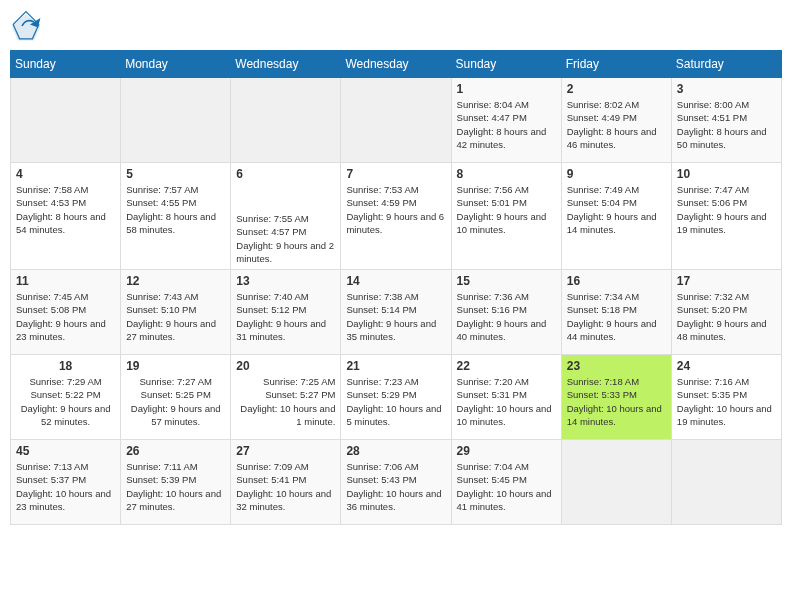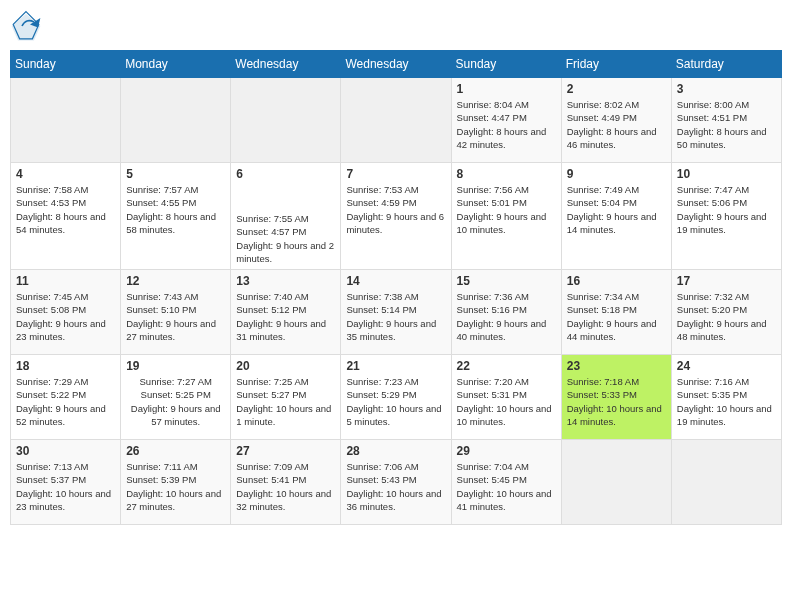--- a/index.html
+++ b/index.html
@@ -239,35 +239,35 @@
 Daylight: 9 hours and 44 minutes.</div>
         </td>
         <td style="background: rgb(249, 249, 249);">
           <span class="day-num">17</span>
           <div class="day-detail" style="white-space: pre-line;">Sunrise: 7:32 AM
 Sunset: 5:20 PM
 Daylight: 9 hours and 48 minutes.</div>
         </td>
       </tr>
       <tr>
-        <td style="background: rgb(255, 255, 255);">
+        <td style="background: rgb(255, 255, 255); text-align: center;">
           <span class="day-num">18</span>
           <div class="day-detail" style="white-space: pre-line;">Sunrise: 7:29 AM
 Sunset: 5:22 PM
 Daylight: 9 hours and 52 minutes.</div>
         </td>
         <td style="background: rgb(255, 255, 255);">
           <span class="day-num">19</span>
           <div class="day-detail" style="white-space: pre-line; text-align: center;">Sunrise: 7:27 AM
 Sunset: 5:25 PM
 Daylight: 9 hours and 57 minutes.</div>
         </td>
         <td style="background: rgb(255, 255, 255);">
           <span class="day-num">20</span>
-          <div class="day-detail" style="white-space: pre-line;">Sunrise: 7:25 AM
+          <div class="day-detail" style="white-space: pre-line; text-align: right;">Sunrise: 7:25 AM
 Sunset: 5:27 PM
 Daylight: 10 hours and 1 minute.</div>
         </td>
         <td style="background: rgb(255, 255, 255);">
           <span class="day-num">21</span>
           <div class="day-detail" style="white-space: pre-line;">Sunrise: 7:23 AM
 Sunset: 5:29 PM
 Daylight: 10 hours and 5 minutes.</div>
         </td>
         <td style="background: rgb(255, 255, 255);">
@@ -284,21 +284,21 @@
         </td>
         <td style="background: rgb(255, 255, 255);">
           <span class="day-num">24</span>
           <div class="day-detail" style="white-space: pre-line;">Sunrise: 7:16 AM
 Sunset: 5:35 PM
 Daylight: 10 hours and 19 minutes.</div>
         </td>
       </tr>
       <tr>
         <td style="background: rgb(249, 249, 249);">
-          <span class="day-num">30</span>
+          <span class="day-num">45</span>
           <div class="day-detail" style="white-space: pre-line;">Sunrise: 7:13 AM
 Sunset: 5:37 PM
 Daylight: 10 hours and 23 minutes.</div>
         </td>
         <td style="background: rgb(249, 249, 249);">
           <span class="day-num">26</span>
           <div class="day-detail" style="white-space: pre-line;">Sunrise: 7:11 AM
 Sunset: 5:39 PM
 Daylight: 10 hours and 27 minutes.</div>
         </td>

